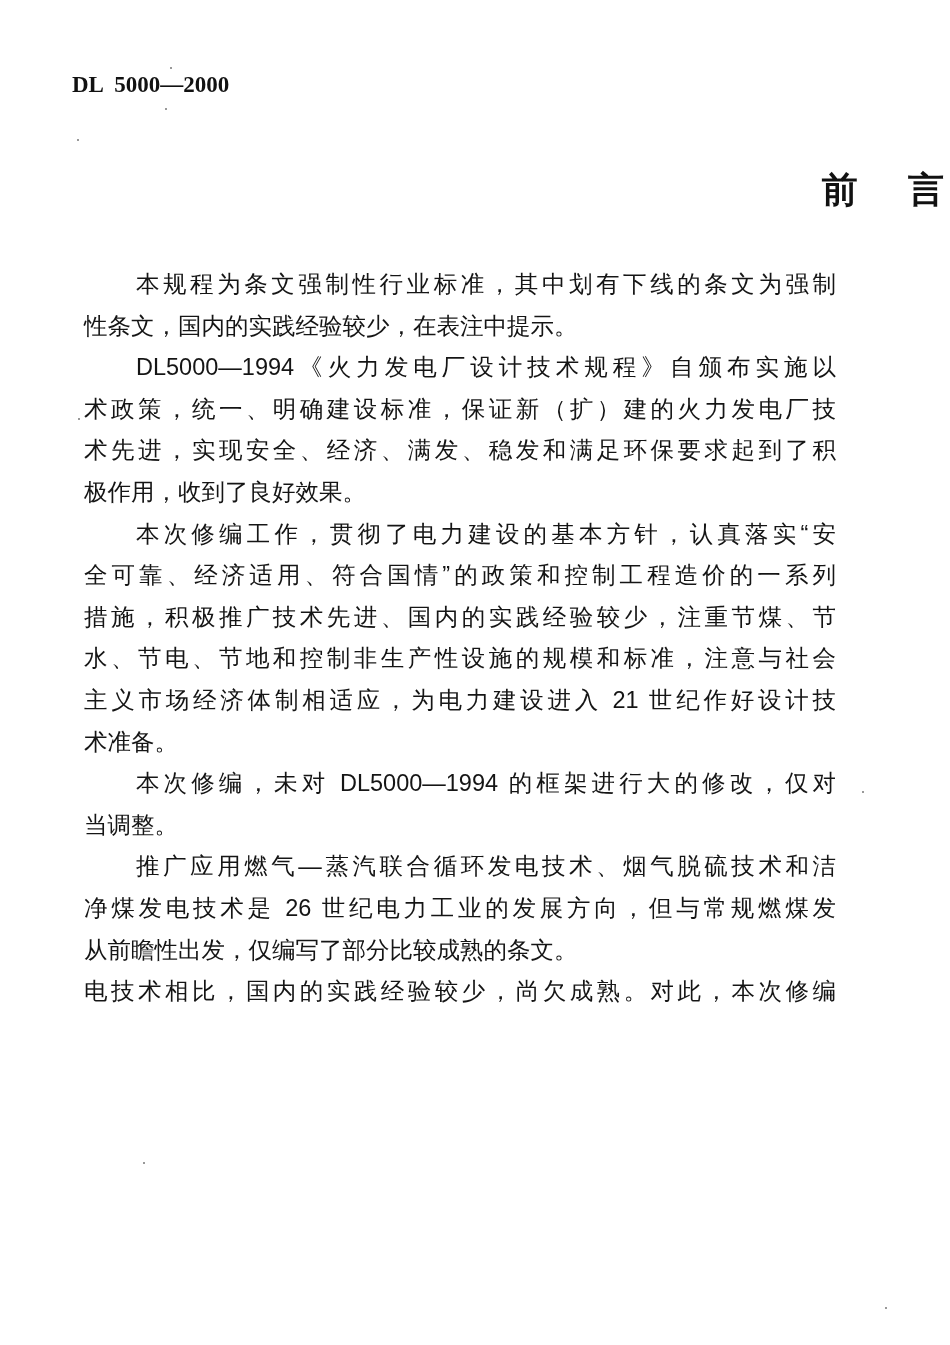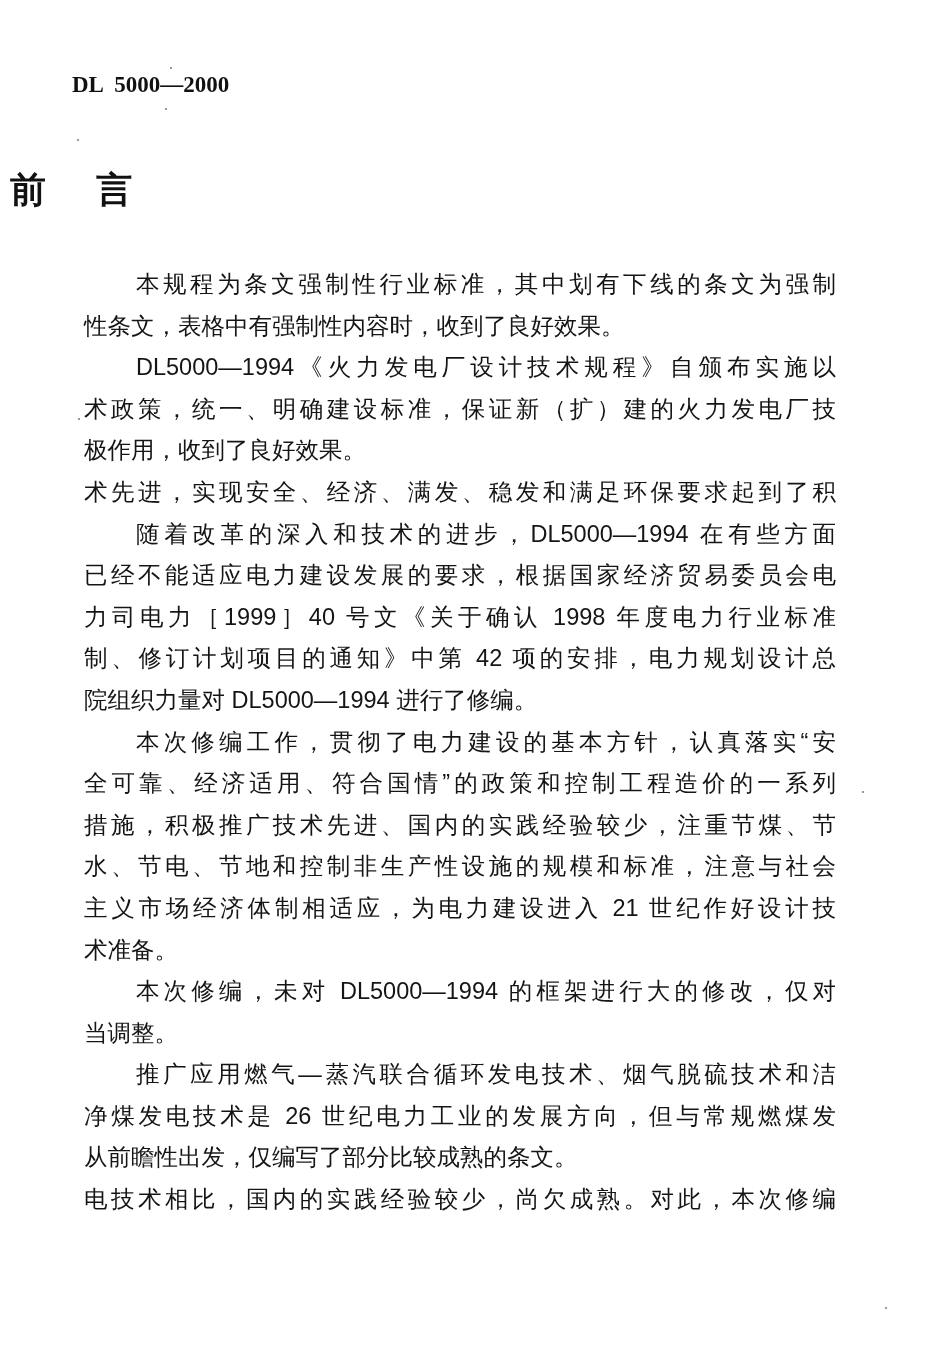--- a/index.html
+++ b/index.html
@@ -23,21 +23,21 @@
       font-weight: bold;
       font-size: 23px;
       letter-spacing: 0px;
       white-space: pre;
     }
     .page-title {
       position: absolute;
       left: 0;
       top: 166px;
       width: 944px;
-      text-align: left;
+      text-align: right;
       font-family: "DejaVu Sans", sans-serif;
       font-weight: bold;
       font-size: 36px;
       white-space: pre;
       padding-left: 10px;
       box-sizing: border-box;
     }
     .body-text {
       position: absolute;
       left: 84px;
@@ -73,37 +73,30 @@
 <body>
 
 <div class="page-header">DL  5000—2000</div>
 
 <div class="page-title">前    言</div>
 
 <div class="body-text">
 
   <div>
     <div class="line indent">本规程为条文强制性行业标准，其中划有下线的条文为强制</div>
-    <div class="line last">性条文，表格中有强制性内容时，收到了良好效果。</div>
+    <div class="line last">性条文，国内的实践经验较少，在表注中提示。</div>
   </div>
 
   <div>
     <div class="line indent">DL5000—1994《火力发电厂设计技术规程》自颁布实施以</div>
     <div class="line">术政策，统一、明确建设标准，保证新（扩）建的火力发电厂技</div>
+    <div class="line">术先进，实现安全、经济、满发、稳发和满足环保要求起到了积</div>
     <div class="line last">极作用，收到了良好效果。</div>
-    <div class="line">术先进，实现安全、经济、满发、稳发和满足环保要求起到了积</div>
   </div>
 
-  <div>
-    <div class="line indent">随着改革的深入和技术的进步，DL5000—1994 在有些方面</div>
-    <div class="line">已经不能适应电力建设发展的要求，根据国家经济贸易委员会电</div>
-    <div class="line">力司电力［1999］40 号文《关于确认 1998 年度电力行业标准</div>
-    <div class="line">制、修订计划项目的通知》中第 42 项的安排，电力规划设计总</div>
-    <div class="line last">院组织力量对 DL5000—1994 进行了修编。</div>
-  </div>
 
   <div>
     <div class="line indent">本次修编工作，贯彻了电力建设的基本方针，认真落实“安</div>
     <div class="line">全可靠、经济适用、符合国情”的政策和控制工程造价的一系列</div>
     <div class="line">措施，积极推广技术先进、国内的实践经验较少，注重节煤、节</div>
     <div class="line">水、节电、节地和控制非生产性设施的规模和标准，注意与社会</div>
     <div class="line">主义市场经济体制相适应，为电力建设进入 21 世纪作好设计技</div>
     <div class="line last">术准备。</div>
   </div>
 

